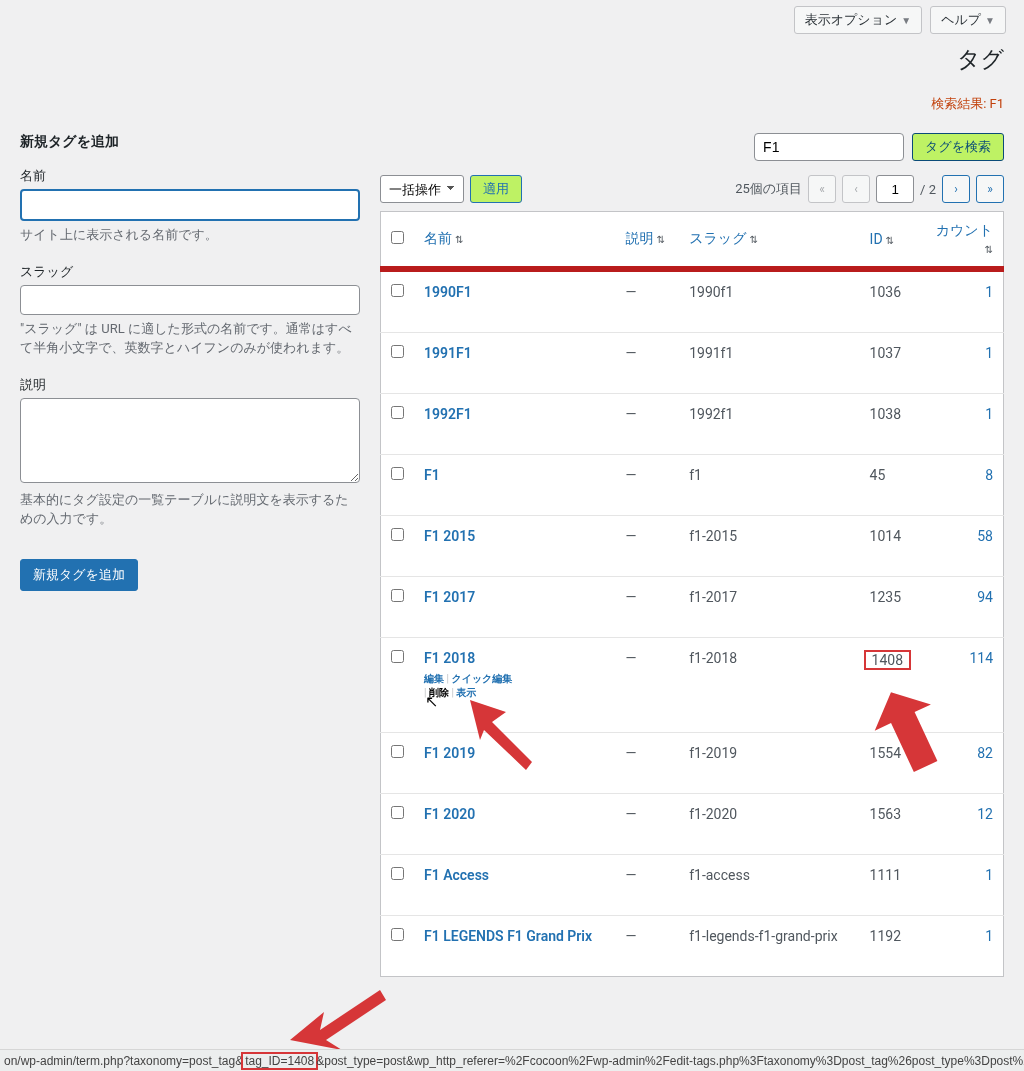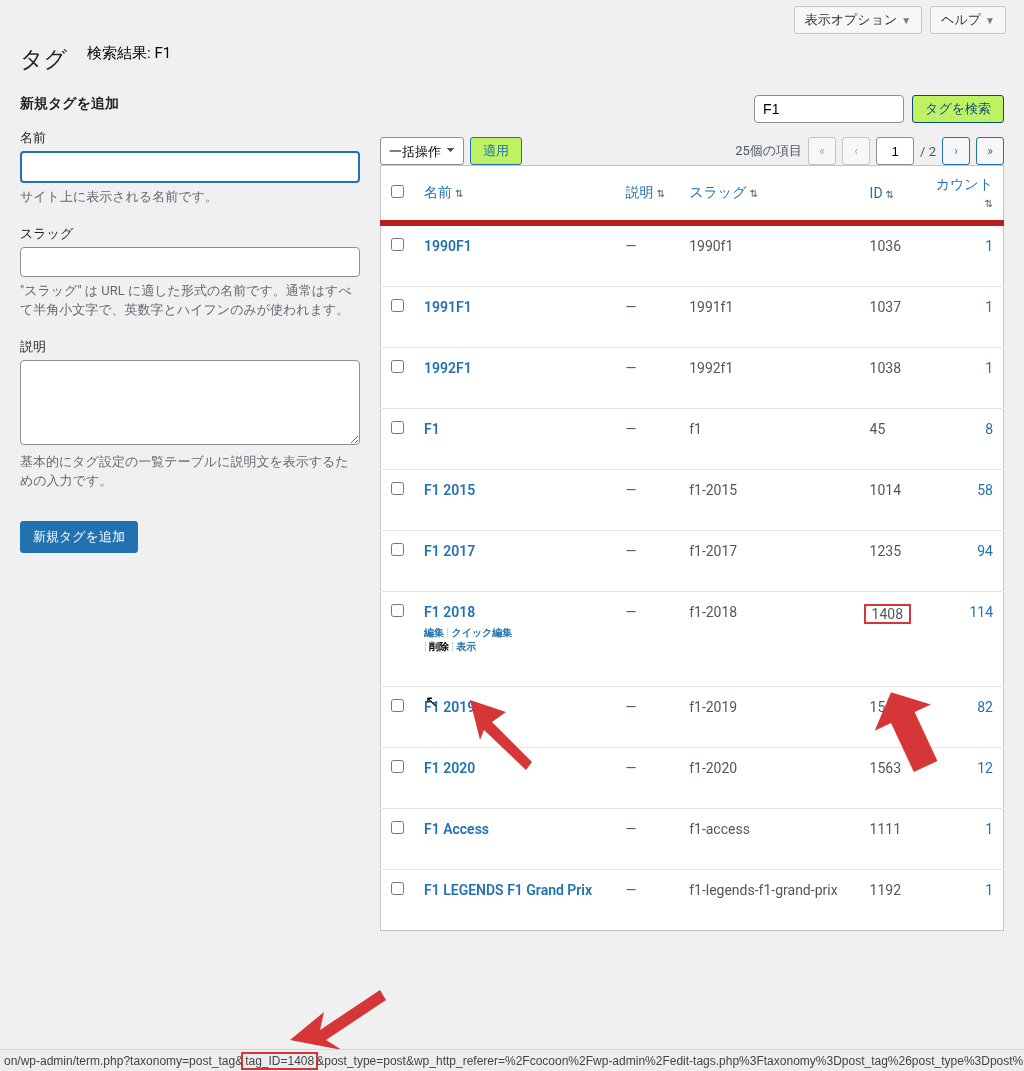--- a/index.html
+++ b/index.html
@@ -2,41 +2,41 @@
 <html><head>
 <meta charset="utf-8">
 <style>
 * { box-sizing: border-box; margin: 0; padding: 0; }
 body { font-family: -apple-system, BlinkMacSystemFont, "Segoe UI", Roboto, sans-serif; font-size: 13px; color: #3c434a; background: #f0f0f1; width: 1024px; height: 1071px; position: relative; overflow: hidden; }
 
 .top-bar { display: flex; justify-content: flex-end; gap: 8px; padding: 6px 18px 0; }
 .top-btn { background: #f6f7f7; border: 1px solid #c3c4c7; padding: 4px 10px; font-size: 13px; color: #2c3338; cursor: pointer; border-radius: 3px; }
 .top-btn .caret { margin-left: 4px; font-size: 10px; color: #787c82; }
 
-.header { display: flex; align-items: flex-start; padding: 10px 20px 20px; gap: 20px; }
+.header { display: flex; align-items: flex-end; padding: 10px 20px 20px; gap: 20px; flex-direction: column; }
 .page-title { font-size: 23px; font-weight: 400; color: #1d2327; }
-.search-result { font-size: 15px; color: #000000; }
+.search-result { font-size: 13px; color: #c2410c; }
 
 .content { display: flex; gap: 20px; padding: 0 20px; }
 .left { width: 340px; flex-shrink: 0; }
 .right { flex: 1; }
 
 .form-heading { font-size: 14px; font-weight: 600; color: #1d2327; margin-bottom: 16px; }
 .form-label { display: block; font-size: 13px; color: #1d2327; margin-bottom: 4px; }
 .form-input { width: 100%; border: 1px solid #8c8f94; border-radius: 4px; padding: 6px 8px; font-size: 14px; background: #fff; }
 .form-input.focused { border: 2px solid #2271b1; outline: none; }
 .form-help { font-size: 13px; color: #646970; margin-top: 4px; margin-bottom: 18px; line-height: 1.5; }
 textarea.form-input { height: 85px; resize: vertical; }
 .btn-primary { background: #2271b1; color: #fff; border: 1px solid #2271b1; padding: 6px 12px; border-radius: 3px; font-size: 13px; cursor: pointer; margin-top: 12px; }
 
 .search-row { display: flex; justify-content: flex-end; gap: 8px; margin-bottom: 14px; }
 .search-input { width: 150px; border: 1px solid #8c8f94; border-radius: 4px; padding: 4px 8px; font-size: 14px; }
 .btn-outline { background: #bef264; color: #0a4b78; border: 1px solid #0a4b78; padding: 4px 12px; border-radius: 3px; font-size: 13px; cursor: pointer; }
 
-.tablenav { display: flex; justify-content: space-between; align-items: flex-end; margin-bottom: 0; }
+.tablenav { display: flex; justify-content: space-between; align-items: flex-end; margin-bottom: 8px; }
 .bulk { display: flex; gap: 6px; }
 .bulk select { border: 1px solid #8c8f94; border-radius: 3px; padding: 3px 22px 3px 8px; font-size: 13px; background: #fff; appearance: none; background-image: linear-gradient(45deg, transparent 50%, #555 50%), linear-gradient(135deg, #555 50%, transparent 50%); background-position: calc(100% - 12px) 10px, calc(100% - 8px) 10px; background-size: 4px 4px; background-repeat: no-repeat; }
 .bulk .btn-outline { color: #2271b1; border-color: #2271b1; }
 .pagenav { display: flex; align-items: center; gap: 6px; font-size: 13px; color: #50575e; }
 .page-btn { width: 28px; height: 28px; display: inline-flex; align-items: center; justify-content: center; border: 1px solid #c3c4c7; background: #f6f7f7; color: #a7aaad; border-radius: 3px; cursor: pointer; font-size: 12px; }
 .page-btn.active { color: #2271b1; border-color: #2271b1; }
 .page-num { width: 38px; height: 28px; text-align: center; border: 1px solid #8c8f94; border-radius: 3px; }
 
 table.terms { width: 100%; border-collapse: collapse; background: #fff; border: 1px solid #c3c4c7; }
 table.terms thead th { text-align: left; padding: 10px 10px; font-size: 14px; font-weight: 400; color: #2271b1; border-bottom: 6px solid #b91c1c; }

